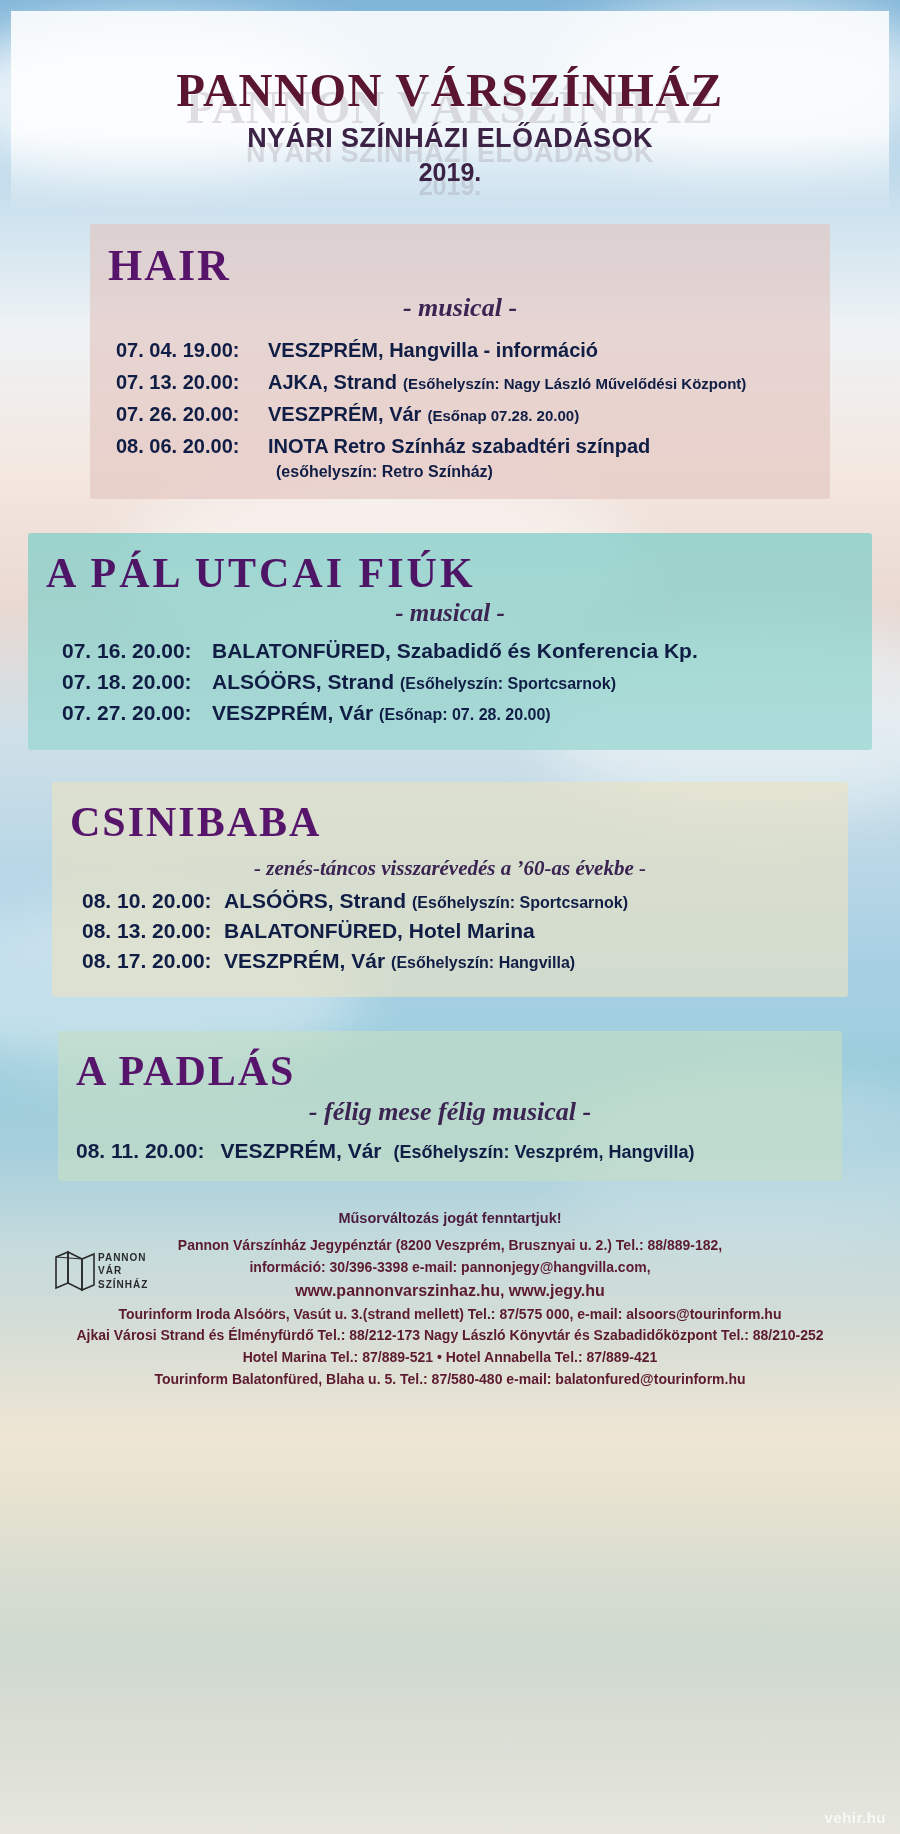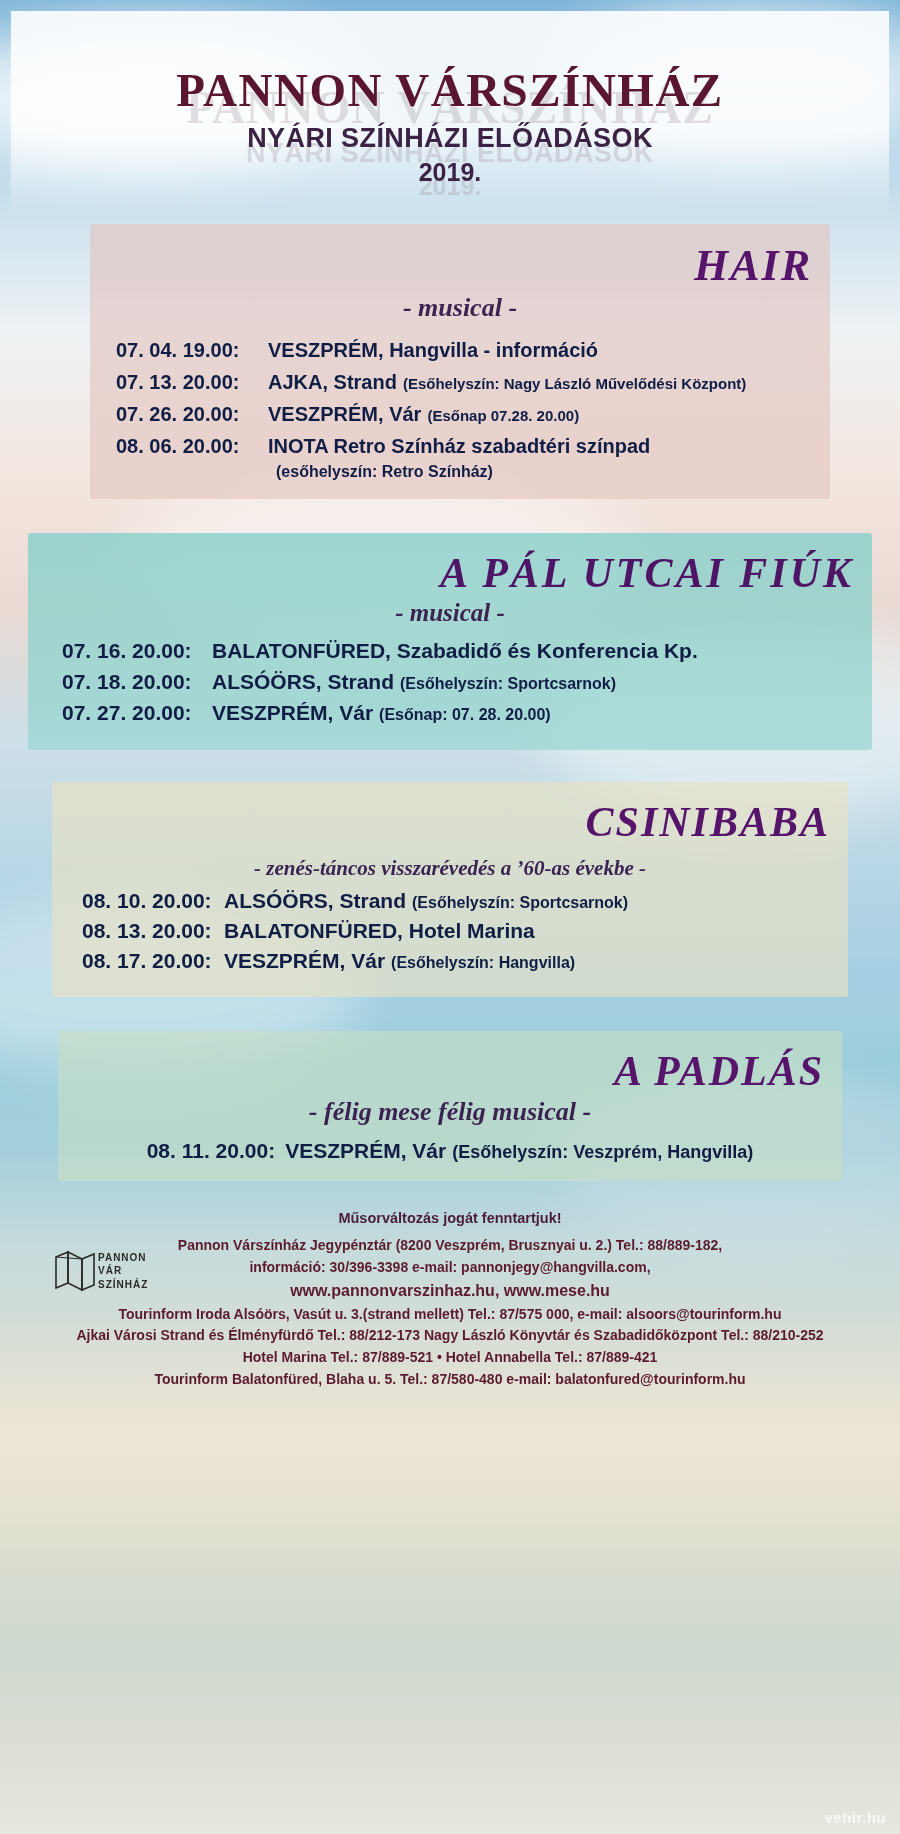--- a/index.html
+++ b/index.html
@@ -92,22 +92,21 @@
 
   
   .show {
     position:relative;
     border-radius:3px;
     padding: 16px 18px 18px 18px;
   }
   .show-title {
     font-family:"Liberation Serif", serif;
     font-weight:bold;
-    font-style:italic;
-    text-align:right;
+    text-align:left;
     color:#56156b;
     letter-spacing:2px;
   }
   .show-sub {
     font-family:"Liberation Serif", serif;
     font-style:italic;
     text-align:center;
     color:#3b2352;
     font-weight:bold;
   }
@@ -172,21 +171,21 @@
   #show-csini .row .note { font-size:16px; }
 
   
   #show-padlas {
     margin: 34px 58px 0 58px;
     background: rgba(198,222,195,.62);
   }
   #show-padlas .show-title { font-size:42px; letter-spacing:2px;}
   #show-padlas .show-sub { font-size:26px; margin-top:2px;}
   #show-padlas .rows { margin-top:12px; text-align:center;}
-  #show-padlas .row { justify-content:center; margin-bottom:0; }
+  #show-padlas .row { margin-bottom:0;gap:6px; }
   #show-padlas .row .date { font-size:21px; width:auto; margin-right:10px;}
   #show-padlas .row .place { font-size:21px; }
   #show-padlas .row .note { font-size:18px; }
 
   
   .footer {
     position:relative;
     margin-top:26px;
     text-align:center;
     color:#5c1a2e;
@@ -344,20 +343,20 @@
     </svg>
     <div class="logo-text">
       <div>PANNON</div>
       <div>VÁR</div>
       <div>SZÍNHÁZ</div>
     </div>
   </div>
 
   <div class="footer-row">Pannon Várszínház Jegypénztár (8200 Veszprém, Brusznyai u. 2.) Tel.: 88/889-182,</div>
   <div class="footer-row">információ: 30/396-3398  e-mail: pannonjegy@hangvilla.com,</div>
-  <div class="footer-row big">www.pannonvarszinhaz.hu, www.mese.hu</div>
+  <div class="footer-row big">www.pannonvarszinhaz.hu, www.jegy.hu</div>
   <div class="footer-row">Tourinform Iroda Alsóörs, Vasút u. 3.(strand mellett) Tel.: 87/575 000, e-mail: alsoors@tourinform.hu</div>
   <div class="footer-row">Ajkai Városi Strand és Élményfürdő Tel.: 88/212-173  Nagy László Könyvtár és Szabadidőközpont Tel.: 88/210-252</div>
   <div class="footer-row">Hotel Marina Tel.: 87/889-521  •  Hotel Annabella Tel.: 87/889-421</div>
   <div class="footer-row">Tourinform Balatonfüred, Blaha u. 5. Tel.: 87/580-480 e-mail: balatonfured@tourinform.hu</div>
 </footer>
 
 <div class="watermark">vehir.hu</div>
 
 </body></html>

